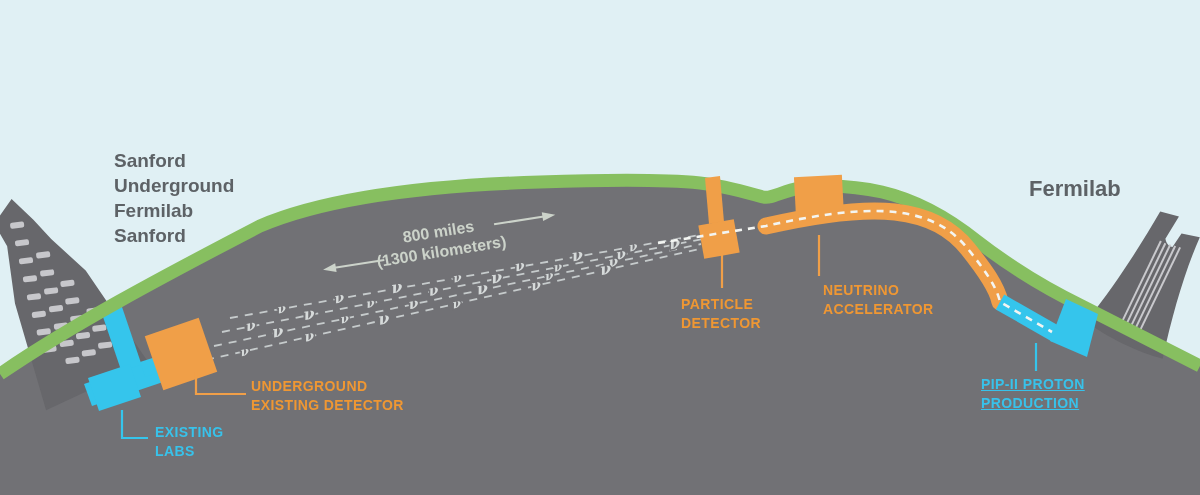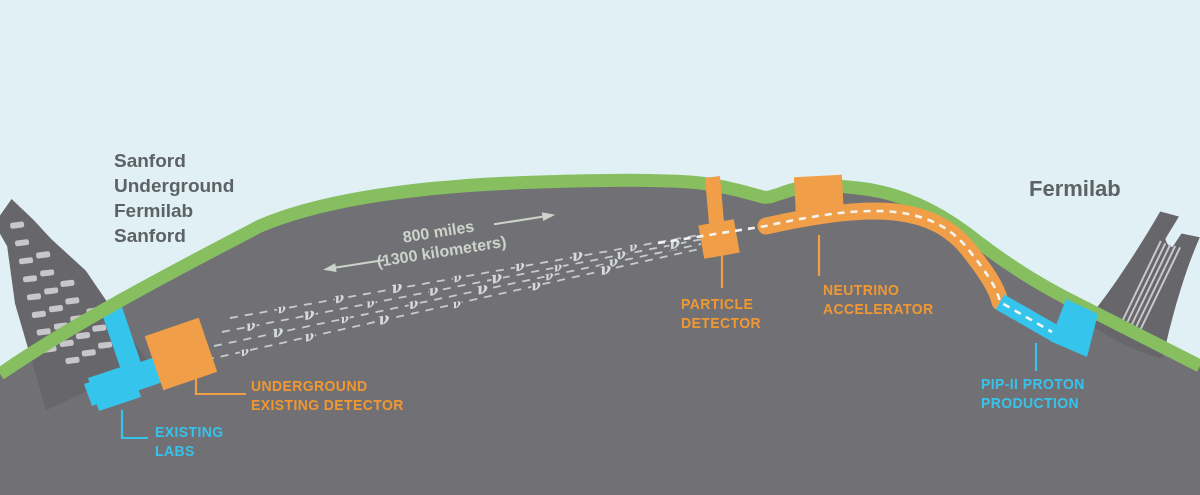--- a/index.html
+++ b/index.html
@@ -32,21 +32,21 @@
   .lbl div{white-space:nowrap;}
   .title-left{left:114px;top:148px;font-size:19px;line-height:25px;color:var(--label-gray);}
   .title-right{left:1029px;top:176px;font-size:22px;color:var(--label-gray);}
   .lbl-small{font-size:14px;line-height:19px;letter-spacing:0.4px;}
   .lbl-orange{color:var(--orange-text);}
   .lbl-cyan{color:var(--cyan-text);}
   .lbl-upd{left:251px;top:377px;}
   .lbl-existing{left:155px;top:423px;}
   .lbl-pd{left:681px;top:295px;}
   .lbl-np{left:779px;top:281px;margin-left:44px;}
-  .lbl-pip{left:981px;top:375px;}
+  .lbl-pip{left:981px;top:375px;text-decoration:underline;}
   .lbl-dist{left:330px;top:222px;width:220px;text-align:center;font-size:16px;
             line-height:20px;color:var(--dist-text);transform:rotate(-9deg);}
 </style>
 </head>
 <body>
 
 <div class="stage">
   <svg width="1200" height="495" viewBox="0 0 1200 495">
 
     <path class="earth" d="M 0,374 C 70,326 160,278 260,226 C 330,196 440,185 540,182 C 600,180 660,179 700,183

